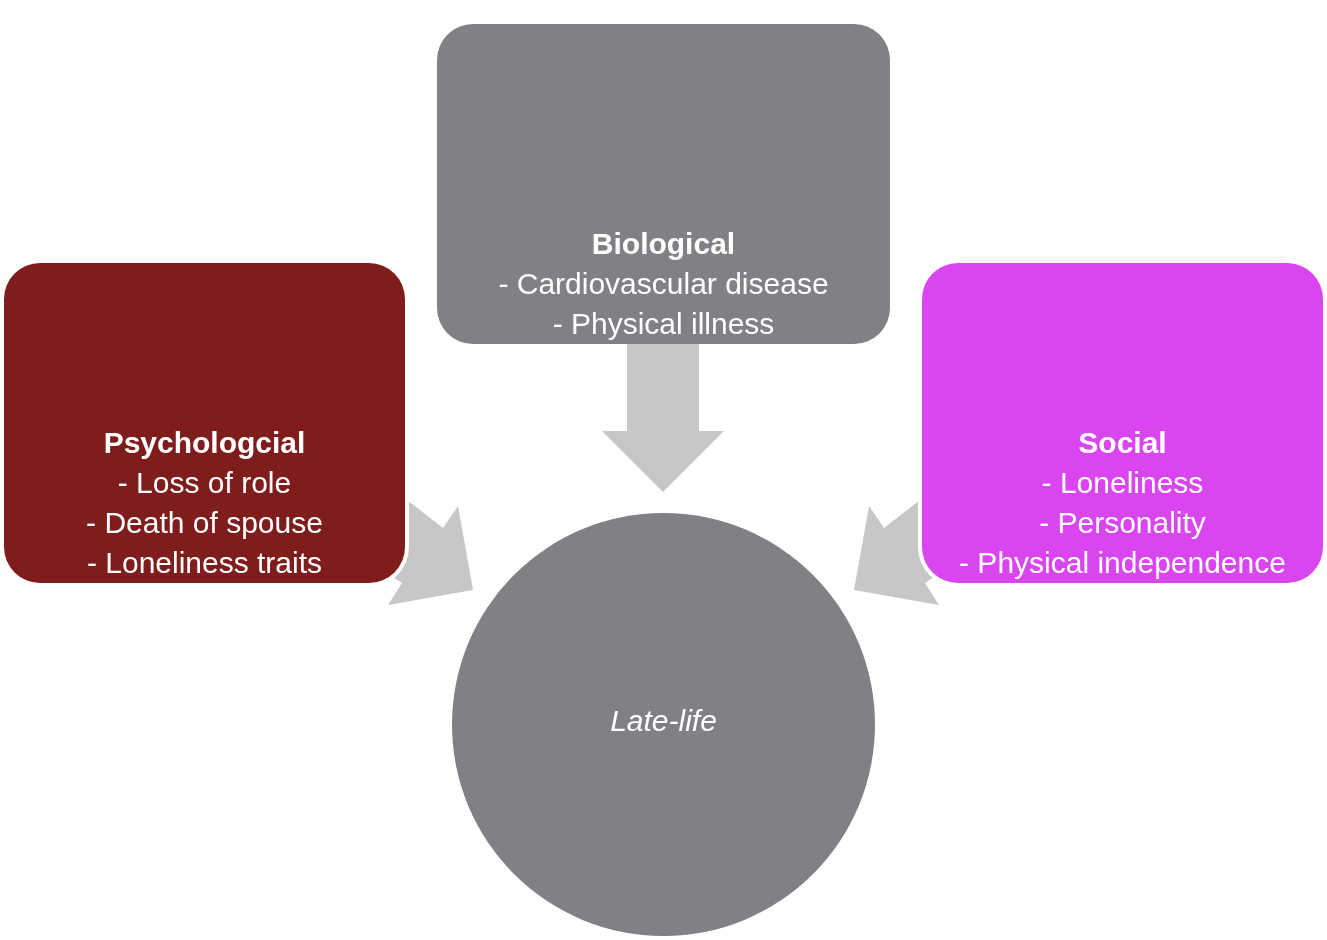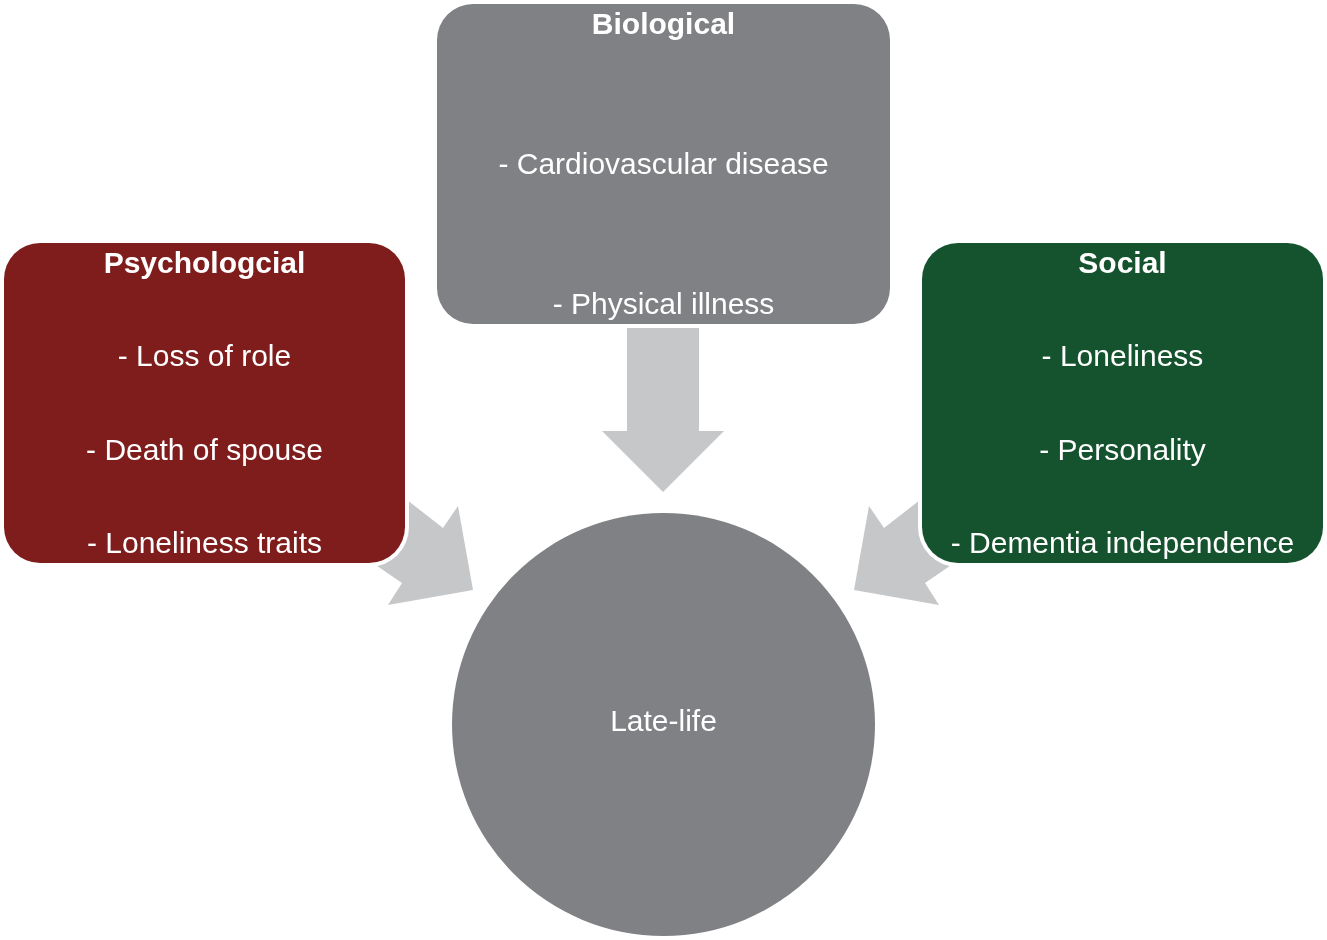--- a/index.html
+++ b/index.html
@@ -3,38 +3,39 @@
   <meta charset="utf-8">
   <style>
     html, body { margin: 0; padding: 0; background: #ffffff; }
     body { width: 1327px; height: 940px; position: relative; overflow: hidden; font-family: "Liberation Sans", sans-serif; }
     #arrows { position: absolute; left: 0; top: 0; width: 1327px; height: 940px; }
     .box {
       position: absolute;
       background: #808184;
       border-radius: 36px;
       color: #ffffff;
-      display: flex; flex-direction: column; align-items: center; justify-content: space-between;
+      display: flex; flex-direction: column; align-items: center; justify-content: flex-end;
       text-align: center;
       font-size: 30px; line-height: 40px;
       box-sizing: border-box;
+      margin-top: 20px;
     }
     .box.outlined { box-shadow: 0 0 0 4px #ffffff; }
     .box .title { font-weight: bold; }
     .box .item { white-space: nowrap; }
     #box-bio { left: 437px; top: 4px; width: 453px; height: 320px; }
     #box-psy { left: 4px; top: 243px; width: 401px; height: 320px; }
     #box-soc { left: 922px; top: 243px; width: 401px; height: 320px; }
     #circle {
       position: absolute; left: 452px; top: 513px; width: 423px; height: 423px;
       border-radius: 50%; background: #808184; color: #ffffff;
       display: flex; flex-direction: column; align-items: center; justify-content: center;
       font-size: 30px; line-height: 40px; text-align: center;
     }
-    #circle .inner { margin-top: -8px; }
+    #circle .inner { margin-top: -8px; font-style: italic; }
   </style>
 </head>
 <body>
 
 <svg id="arrows" viewBox="0 0 1327 940">
 
   <polygon class="arrow" points="627,328 699,328 699,431 724,431 663,492 602,431 627,431" fill="#c6c7c9"></polygon>
 
   <polygon class="arrow" points="330,440 443,528 458,506 473,590 388,605 402,583 310,520" fill="#c6c7c9"></polygon>
 
@@ -47,24 +48,24 @@
   <div class="item">- Physical illness</div>
 </div>
 
 <div id="box-psy" class="box outlined" style="background: #7f1d1d; color: rgb(255, 255, 255);">
   <div class="title">Psychologcial</div>
   <div class="item">- Loss of role</div>
   <div class="item">- Death of spouse</div>
   <div class="item">- Loneliness traits</div>
 </div>
 
-<div id="box-soc" class="box outlined" style="background: #14532d; color: rgb(255, 255, 255);">
+<div id="box-soc" class="box outlined" style="background: #d946ef; color: rgb(255, 255, 255);">
   <div class="title">Social</div>
   <div class="item">- Loneliness</div>
   <div class="item">- Personality</div>
-  <div class="item">- Dementia independence</div>
+  <div class="item">- Physical independence</div>
 </div>
 
 <div id="circle" style="background: rgb(128, 129, 132); color: rgb(255, 255, 255);">
   <div class="inner">
     <div>Late-life</div>
   </div>
 </div>
 
 </body></html>

